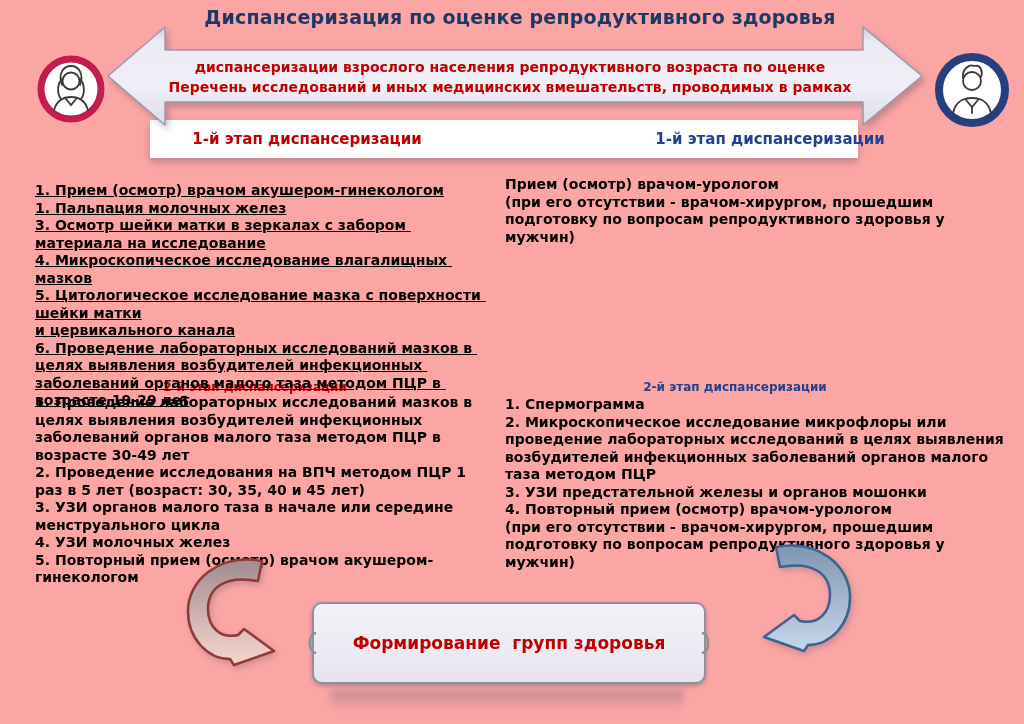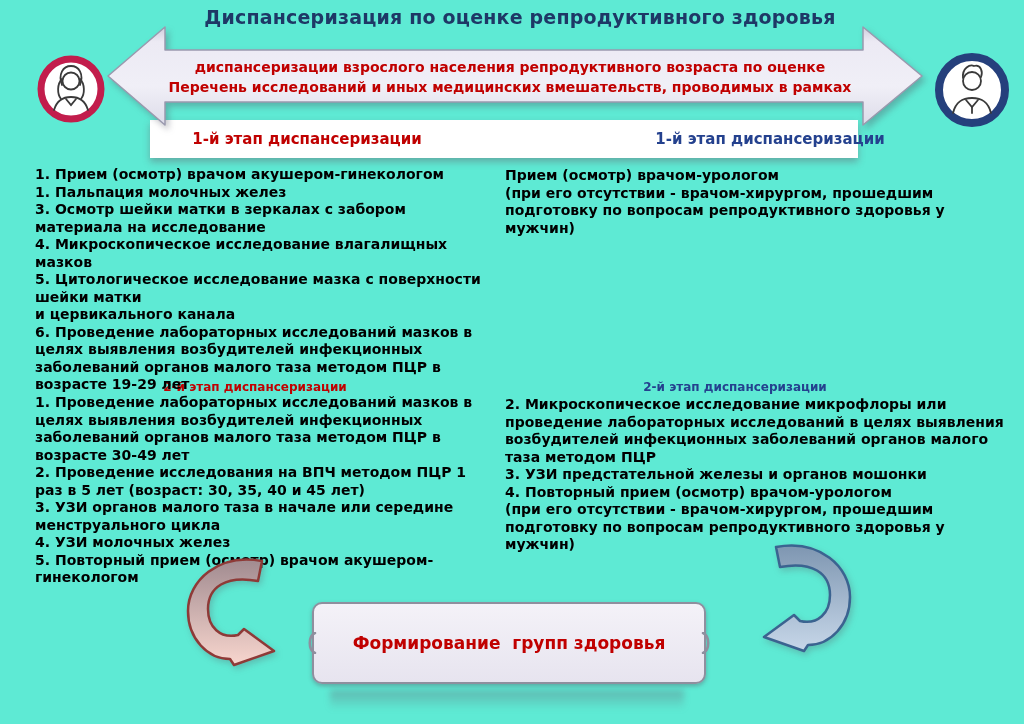--- a/index.html
+++ b/index.html
@@ -1,38 +1,38 @@
 <!DOCTYPE html>
 <html><head>
 <meta charset="utf-8">
 <style>
   html,body{margin:0;padding:0;background:#fff;}
-  .canvas{position:relative;width:1024px;height:724px;background:#5eead4;overflow:hidden;
+  .canvas{position:relative;width:1024px;height:724px;background:#fca5a5;overflow:hidden;
           font-family:"DejaVu Sans","Liberation Sans",sans-serif;}
   .abs{position:absolute;}
   .title{top:6px;left:120px;width:800px;text-align:center;font-size:19px;font-weight:bold;
          color:#1e3866;letter-spacing:.2px;}
   .banner-svg{left:105px;top:24px;filter:drop-shadow(3px 4px 3px rgba(80,80,95,.35));z-index:2;}
   .banner-text{left:160px;top:57px;width:700px;text-align:center;z-index:3;
                font-size:14px;font-weight:bold;color:#c00000;line-height:20px;}
   .badge{z-index:4;}
   .badge-female{left:36px;top:54px;}
   .badge-male{left:933px;top:51px;}
   .stage-band{left:150px;top:120px;width:708px;height:38px;background:#fff;z-index:1;
               box-shadow:0 4px 7px rgba(100,100,110,.45);}
   .band-hdr{position:absolute;top:0;height:38px;line-height:38px;text-align:center;
             font-size:15px;font-weight:bold;padding-left:32px;}
   .hdr-red{color:#c00000;}
   .hdr-blue{color:#24418e;}
   .band-hdr.left{left:0;width:250px;}
   .band-hdr.right{left:468px;width:240px;}
   .list{z-index:1;}
   .li{font-size:14px;font-weight:bold;color:#000;line-height:17.5px;white-space:pre-wrap;}
-  .women-s1{left:35px;top:166px;width:462px;}
-  .men-s1{left:505px;top:167px;width:510px;}
+  .women-s1{left:35px;top:182px;width:462px;text-decoration:underline;}
+  .men-s1{left:505px;top:176px;width:510px;}
   .stage2-hdr{top:380px;height:20px;text-align:center;font-size:12px;font-weight:bold;}
   .stage2-hdr.women{left:35px;width:440px;}
   .stage2-hdr.men{left:505px;width:460px;}
   .women-s2{left:35px;top:394px;width:462px;}
   .men-s2{left:505px;top:396px;width:510px;}
   .curve-svg{filter:drop-shadow(2px 3px 3px rgba(90,90,100,.3));z-index:1;}
   .curve-left{left:182px;top:551px;}
   .curve-right{left:750px;top:537px;}
   .result-box{left:312px;top:602px;width:390px;height:78px;border:2px solid #8f8f9e;
               border-radius:10px;background:linear-gradient(180deg,#f4f2f8,#e7e4ef);
@@ -121,20 +121,21 @@
 
   <div class="abs list women-s2">
     <div class="li">1. Проведение лабораторных исследований мазков в целях выявления возбудителей инфекционных заболеваний органов малого таза методом ПЦР в возрасте 30-49 лет</div>
     <div class="li">2. Проведение исследования на ВПЧ методом ПЦР 1 раз в 5 лет (возраст: 30, 35, 40 и 45 лет)</div>
     <div class="li">3. УЗИ органов малого таза в начале или середине менструального цикла</div>
     <div class="li">4. УЗИ молочных желез</div>
     <div class="li">5. Повторный прием (осмотр) врачом акушером-гинекологом</div>
   </div>
 
   <div class="abs list men-s2">
+    <div class="li">1. Спермограмма</div>
     <div class="li">2. Микроскопическое исследование микрофлоры или проведение лабораторных исследований в целях выявления возбудителей инфекционных заболеваний органов малого таза методом ПЦР</div>
     <div class="li">3. УЗИ предстательной железы и органов мошонки</div>
     <div class="li">4. Повторный прием (осмотр) врачом-урологом</div>
     <div class="li">(при его отсутствии - врачом-хирургом, прошедшим подготовку по вопросам репродуктивного здоровья у мужчин)</div>
   </div>
 
   <svg class="abs curve-svg curve-left" width="106" height="118" viewBox="0 0 106 118">
     <defs>
       <linearGradient id="gRed" x1="0" y1="0" x2="0" y2="1">
         <stop offset="0" stop-color="#a18b90"></stop>

